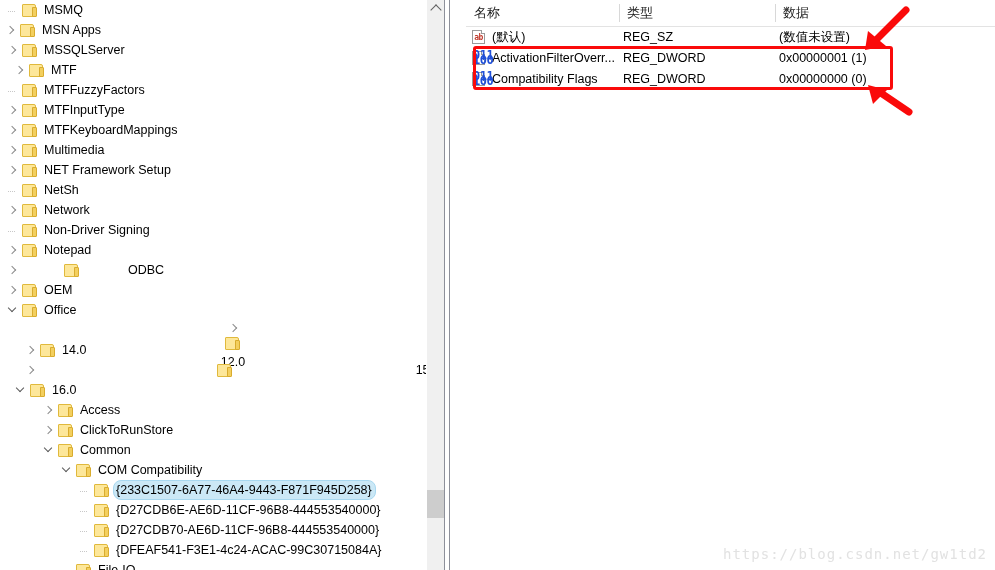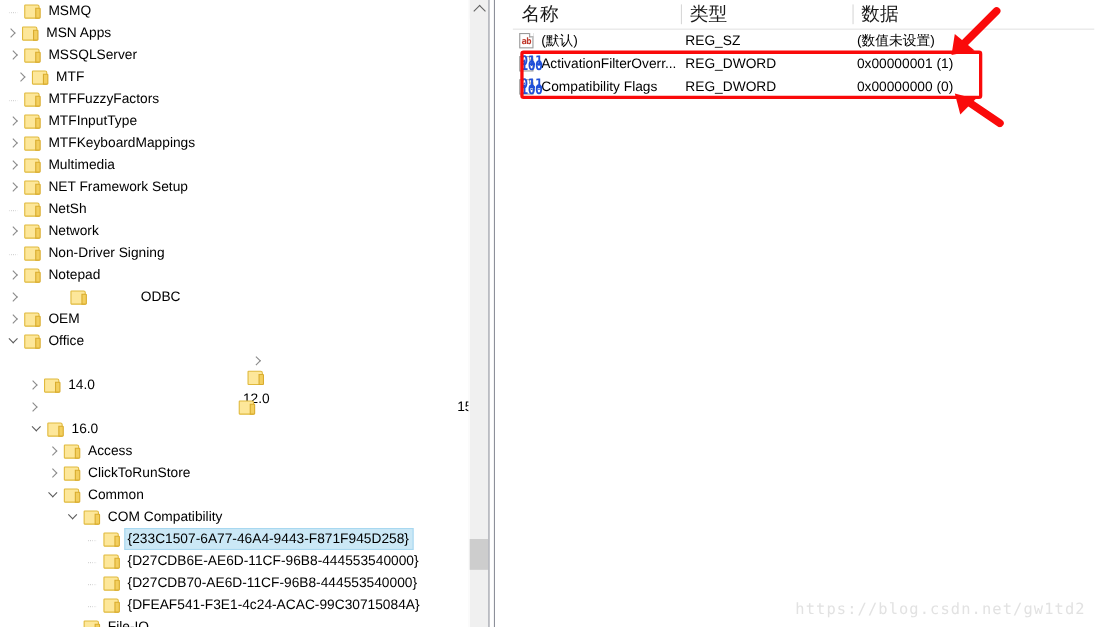--- a/index.html
+++ b/index.html
@@ -49,21 +49,21 @@
   .tree-row .label {
     font-size: 12.5px;
     color: #000000;
     padding: 0 4px 0 3px;
     line-height: 18px;
   }
   .tree-row.selected .label {
     background: #cbe8f6;
     border: 1px solid #a8d8f0;
     padding: 0 3px 0 2px;
-    border-radius: 0;
+    border-radius: 8px;
   }
 
   
   .guide {
     position: absolute;
     top: 0;
     bottom: 0;
     width: 1px;
     background-image: linear-gradient(to bottom, #c8c8c8 1px, transparent 1px);
     background-size: 1px 2px;
@@ -212,21 +212,21 @@
     position: relative;
     height: 26px;
     background: #ffffff;
     border-bottom: 1px solid #e3e3e3;
   }
   .col-header .col {
     position: absolute;
     top: 0;
     height: 26px;
     line-height: 26px;
-    font-size: 17px;
+    font-size: 13px;
     color: #1a1a1a;
     padding-left: 8px;
     box-sizing: border-box;
   }
   .col-header .col .sep {
     position: absolute;
     left: 0;
     top: 4px;
     bottom: 4px;
     width: 1px;
@@ -489,21 +489,21 @@
           <span class="label">14.0</span>
         </div>
         <div class="tree-row" style="padding-left: 23px; justify-content: space-between;">
           <span class="expander collapsed"></span>
           <span class="folder">
             <span class="back"></span>
             <span class="flap"></span>
           </span>
           <span class="label">15.0</span>
         </div>
-        <div class="tree-row" style="padding-left: 26px;">
+        <div class="tree-row" style="padding-left: 13px;">
           <span class="expander expanded"></span>
           <span class="folder">
             <span class="back"></span>
             <span class="flap"></span>
           </span>
           <span class="label">16.0</span>
         </div>
         <div class="tree-row" style="padding-left: 41px;">
           <span class="expander collapsed"></span>
           <span class="folder">

